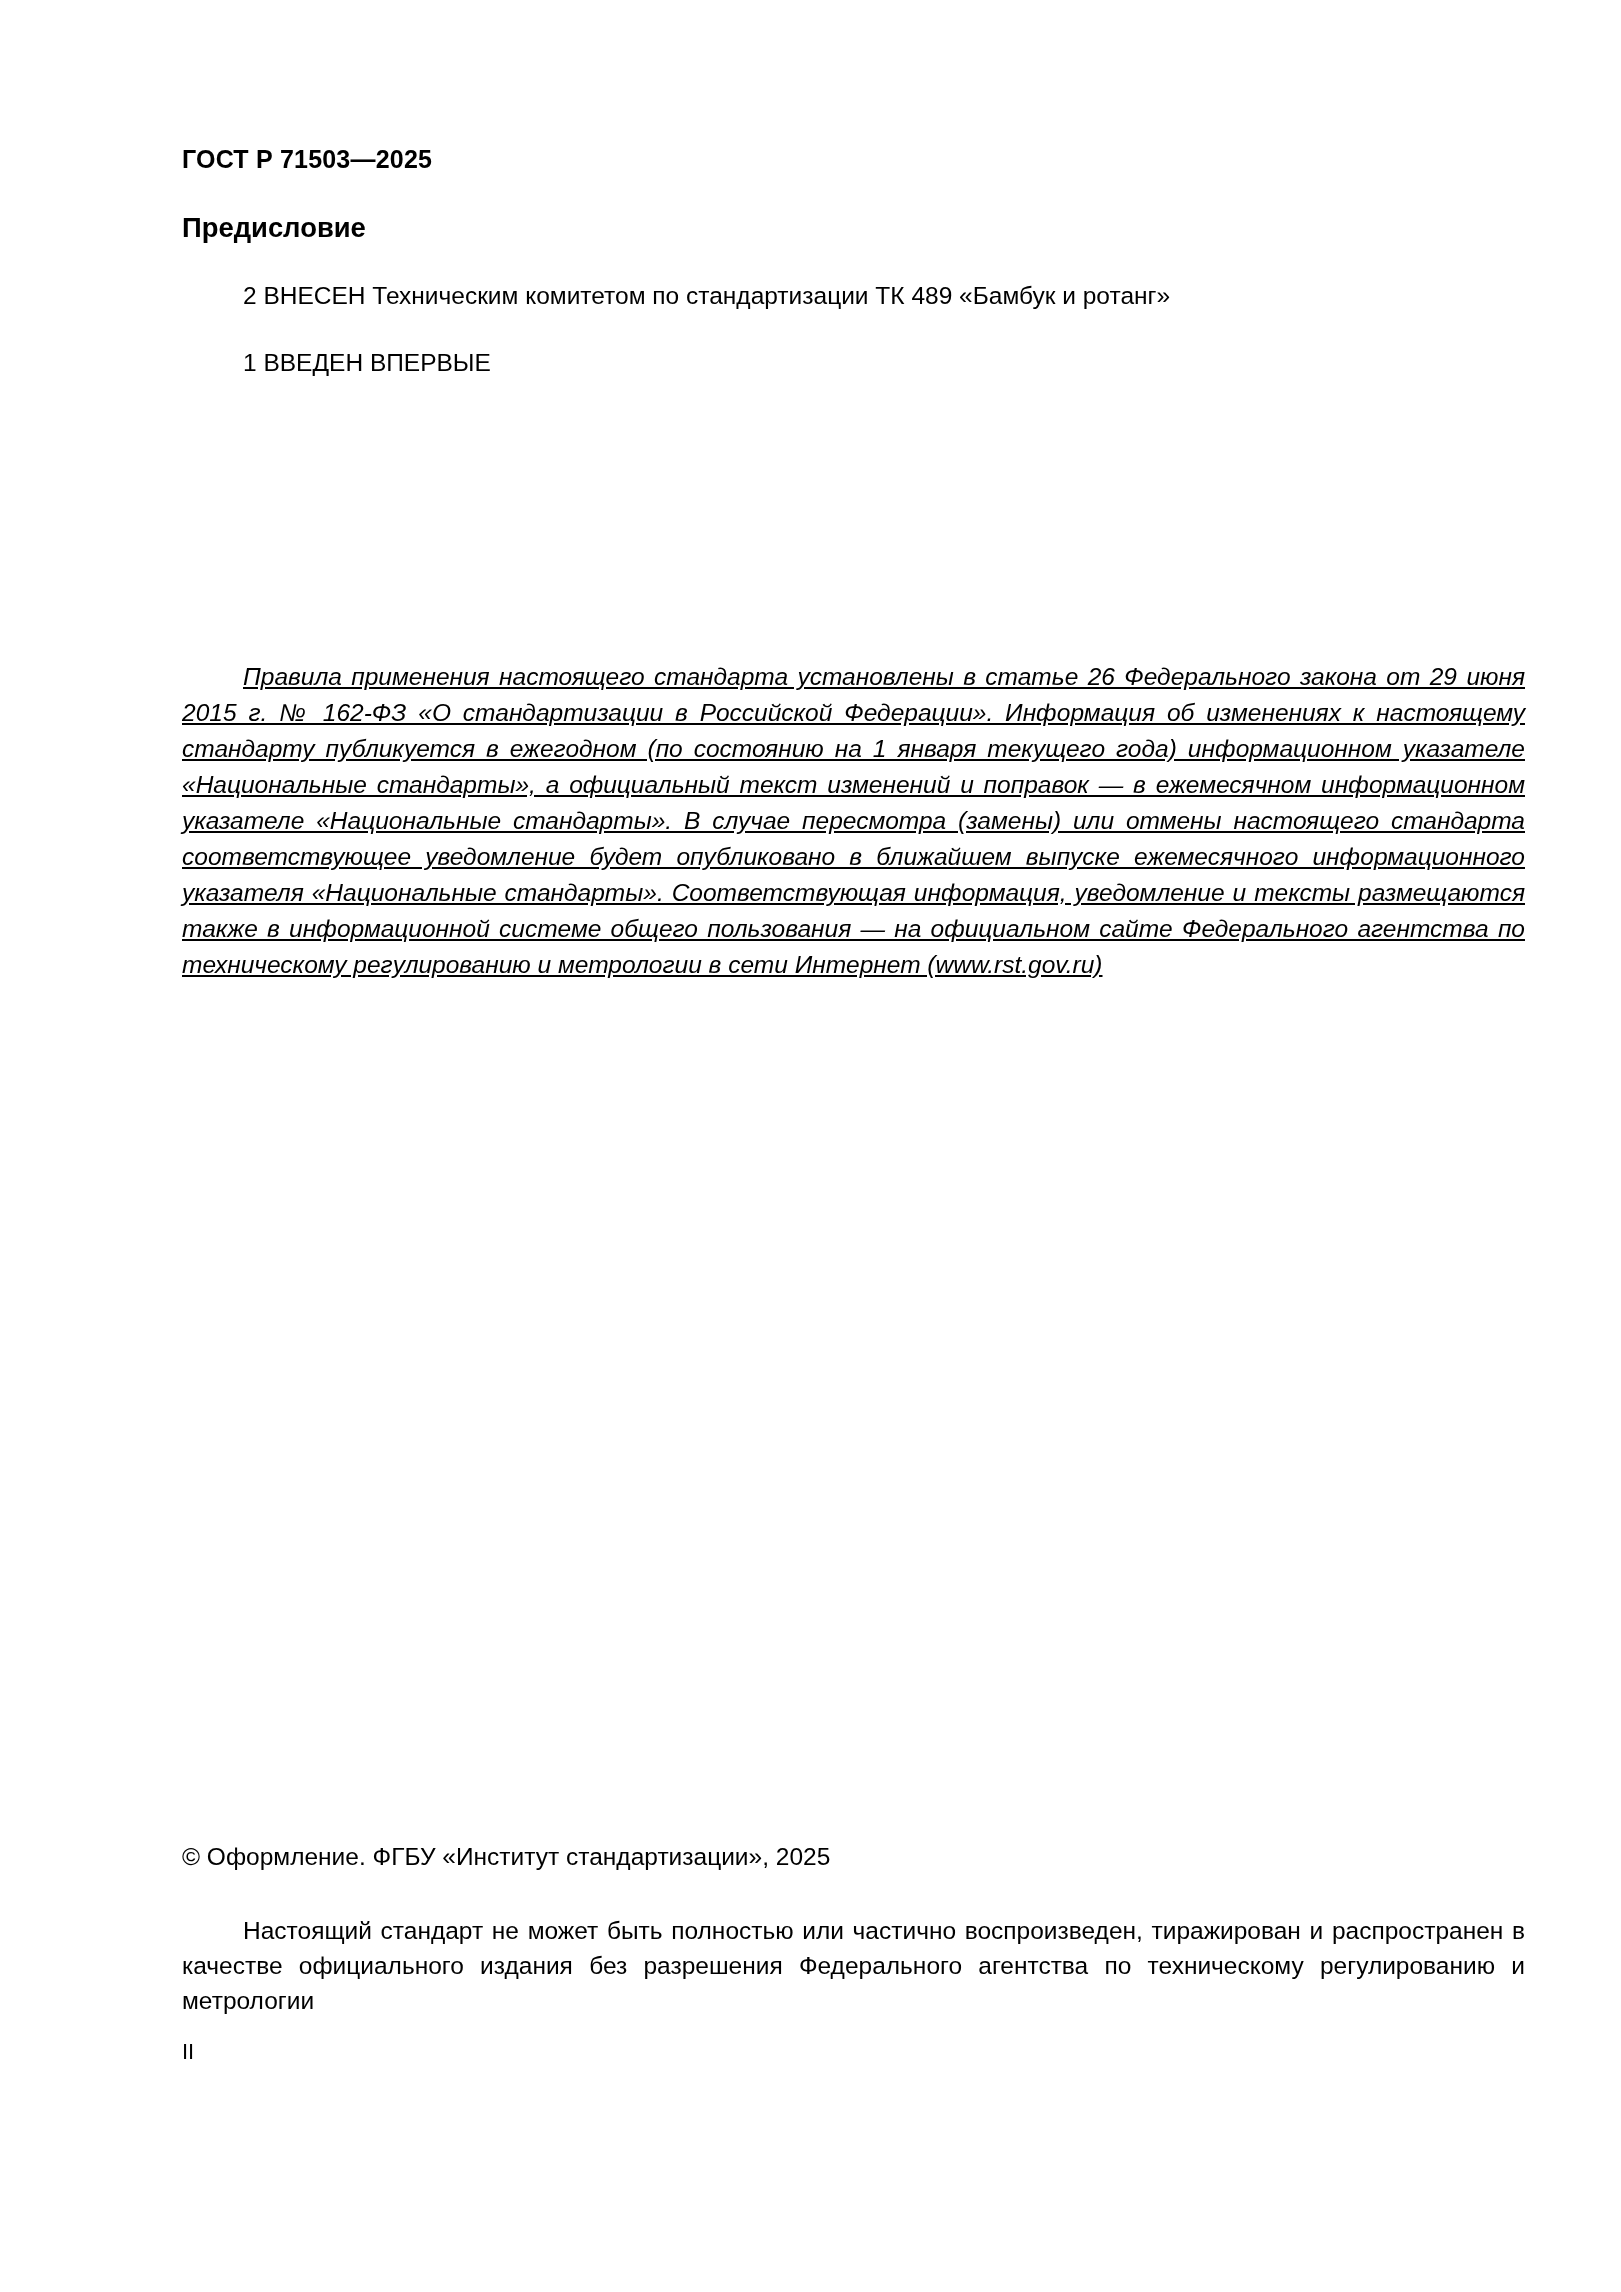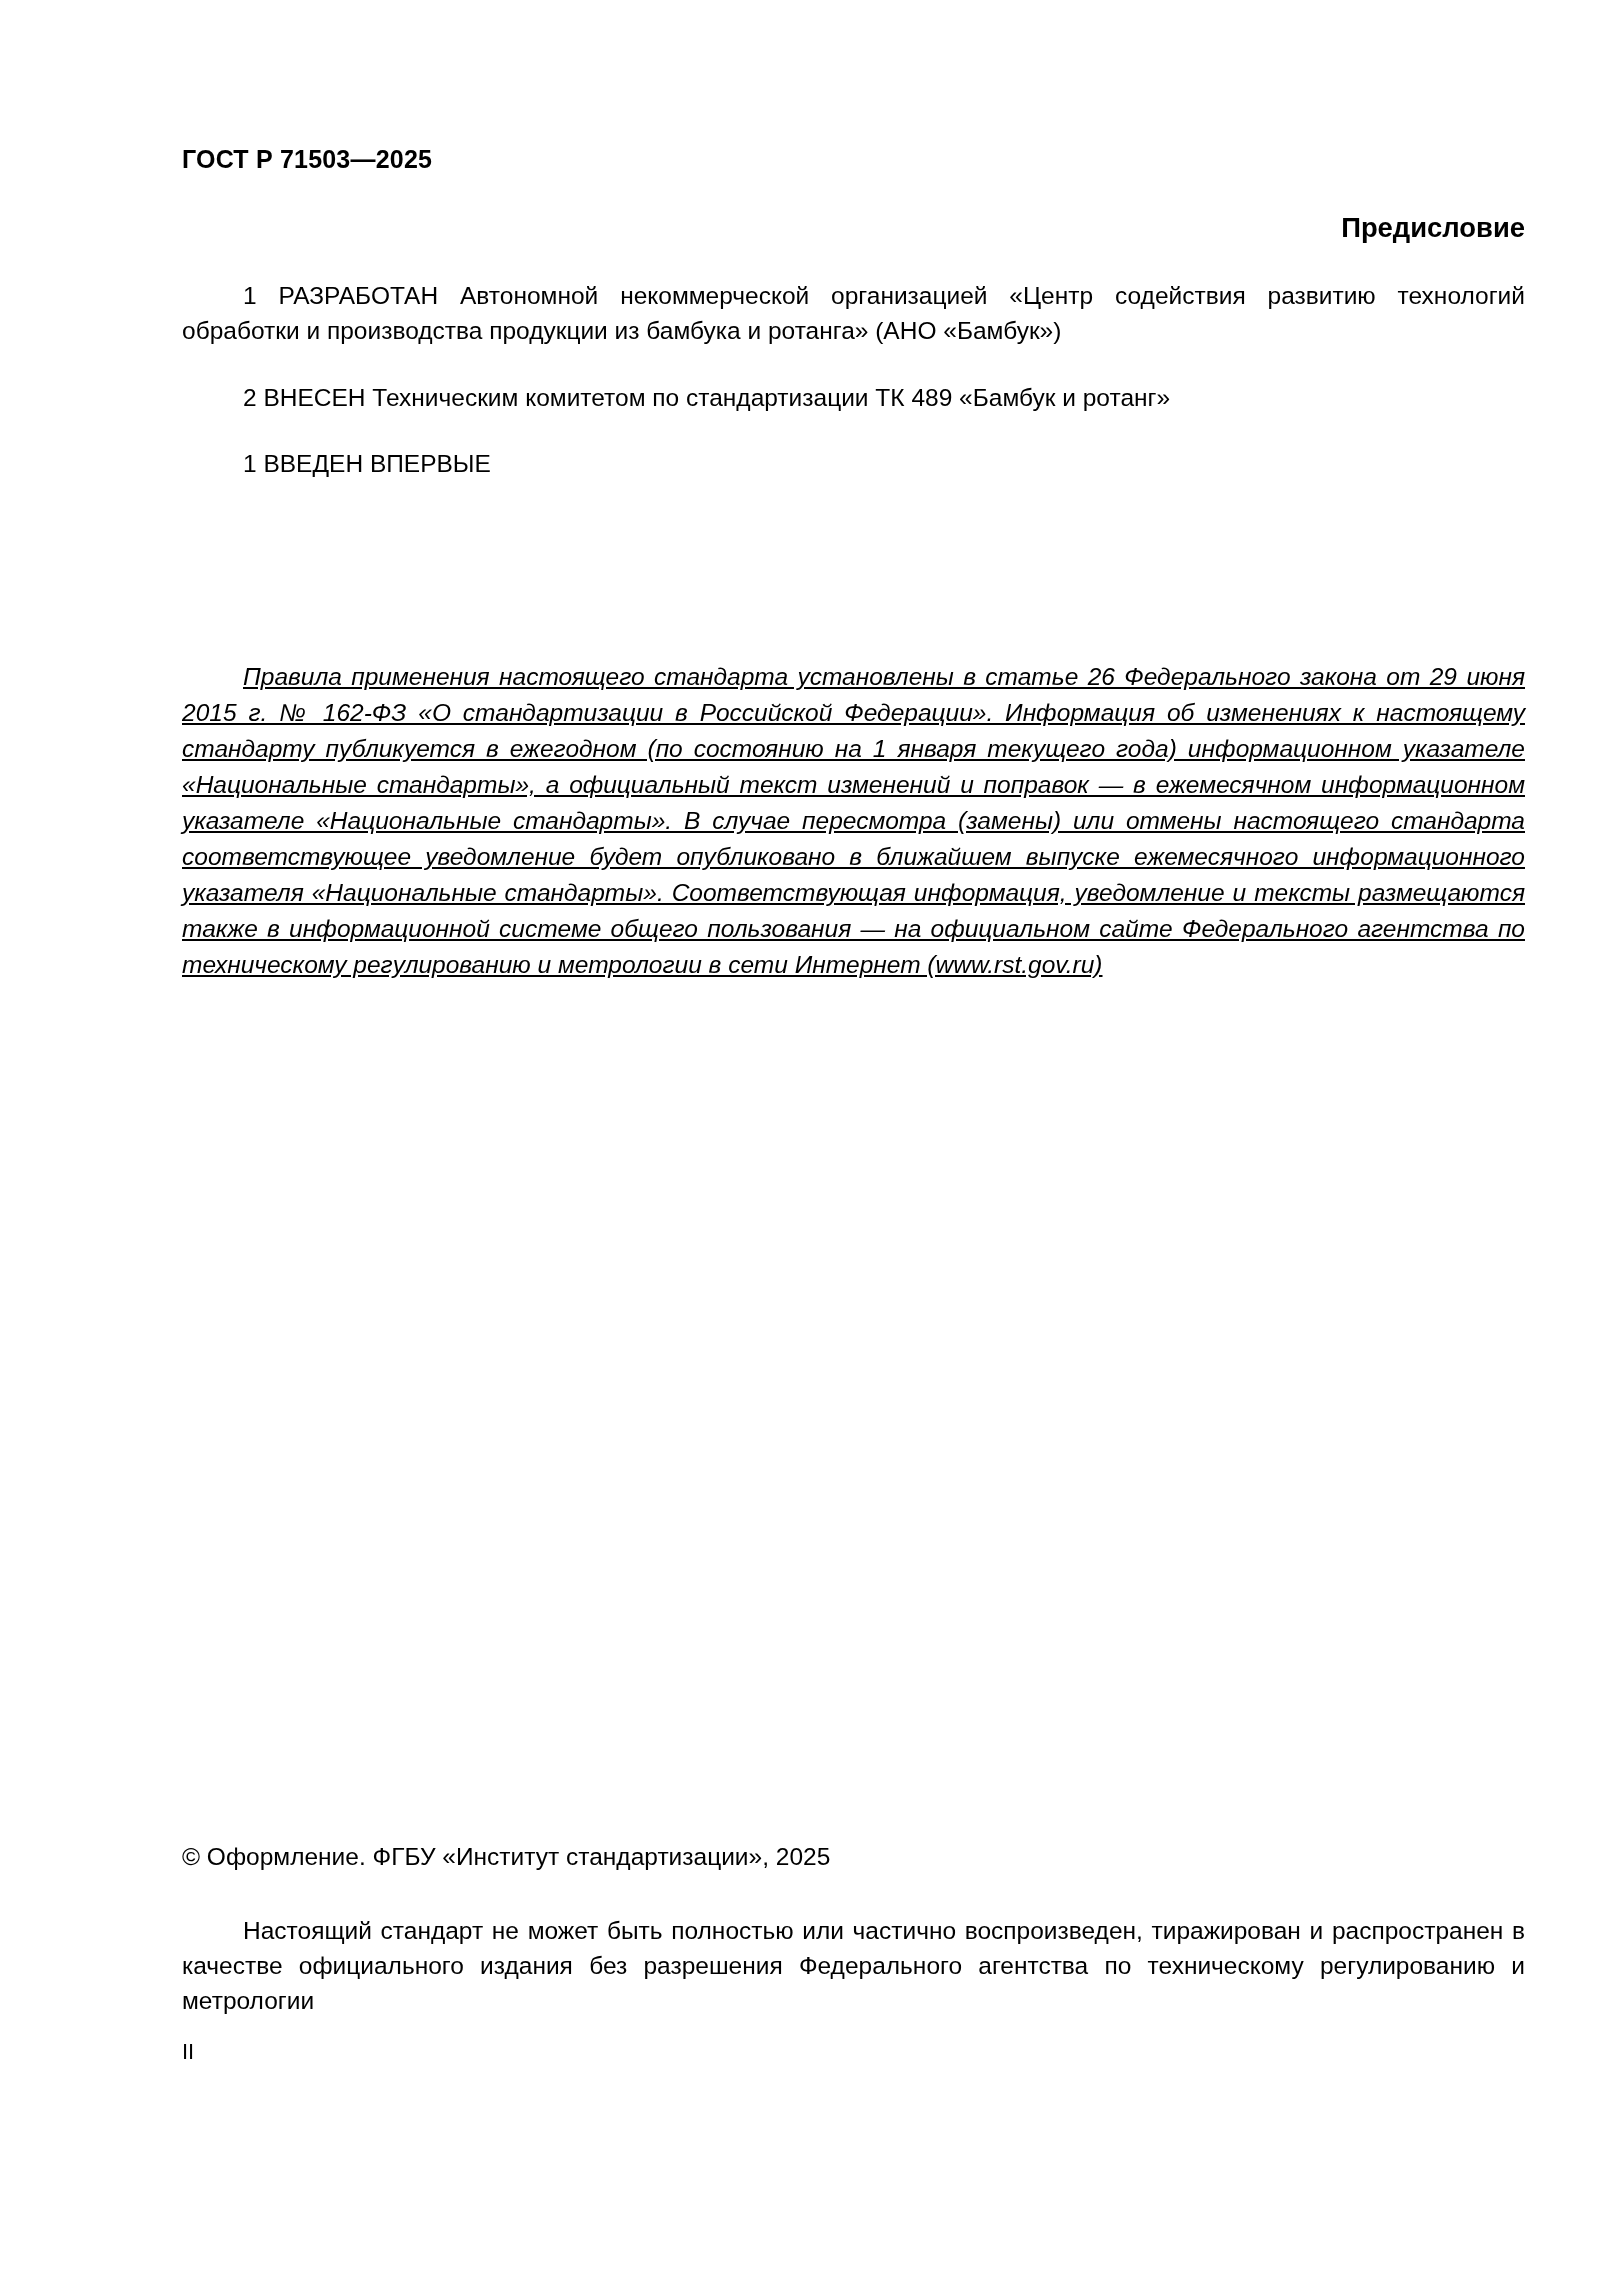--- a/index.html
+++ b/index.html
@@ -31,21 +31,21 @@
     left: 0;
     font-size: 25px;
     font-weight: bold;
     letter-spacing: 0.2px;
   }
   .doc-title {
     position: absolute;
     top: 212px;
     left: 0;
     width: 1343px;
-    text-align: right;
+    text-align: left;
     font-size: 27.4px;
     font-weight: bold;
   }
   .clauses {
     position: absolute;
     top: 279px;
     left: 0;
     width: 1343px;
   }
   .clause {
@@ -102,21 +102,20 @@
 <body>
 
 <div class="page">
   <div class="content">
 
     <div class="doc-header">ГОСТ Р 71503—2025</div>
 
     <div class="doc-title">Предисловие</div>
 
     <div class="clauses">
-      <p class="clause">1 РАЗРАБОТАН Автономной некоммерческой организацией «Центр содействия развитию техно­логий обработки и производства продукции из бамбука и ротанга» (АНО «Бамбук»)</p>
       <p class="clause">2 ВНЕСЕН Техническим комитетом по стандартизации ТК 489 «Бамбук и ротанг»</p>
       <p class="clause">1 ВВЕДЕН ВПЕРВЫЕ</p>
     </div>
 
     <div class="rules">Правила применения настоящего стандарта установлены в статье 26 Федерального закона от 29 июня 2015 г. № 162-ФЗ «О стандартизации в Российской Федерации». Информация об из­менениях к настоящему стандарту публикуется в ежегодном (по состоянию на 1 января текущего года) информационном указателе «Национальные стандарты», а официальный текст изменений и поправок — в ежемесячном информационном указателе «Национальные стандарты». В случае пересмотра (замены) или отмены настоящего стандарта соответствующее уведомление будет опубликовано в ближайшем выпуске ежемесячного информационного указателя «Национальные стандарты». Соответствующая информация, уведомление и тексты размещаются также в ин­формационной системе общего пользования — на официальном сайте Федерального агентства по техническому регулированию и метрологии в сети Интернет (www.rst.gov.ru)</div>
 
     <div class="copyright">© Оформление. ФГБУ «Институт стандартизации», 2025</div>
 
     <div class="notice">Настоящий стандарт не может быть полностью или частично воспроизведен, тиражирован и рас­пространен в качестве официального издания без разрешения Федерального агентства по техническо­му регулированию и метрологии</div>
 

